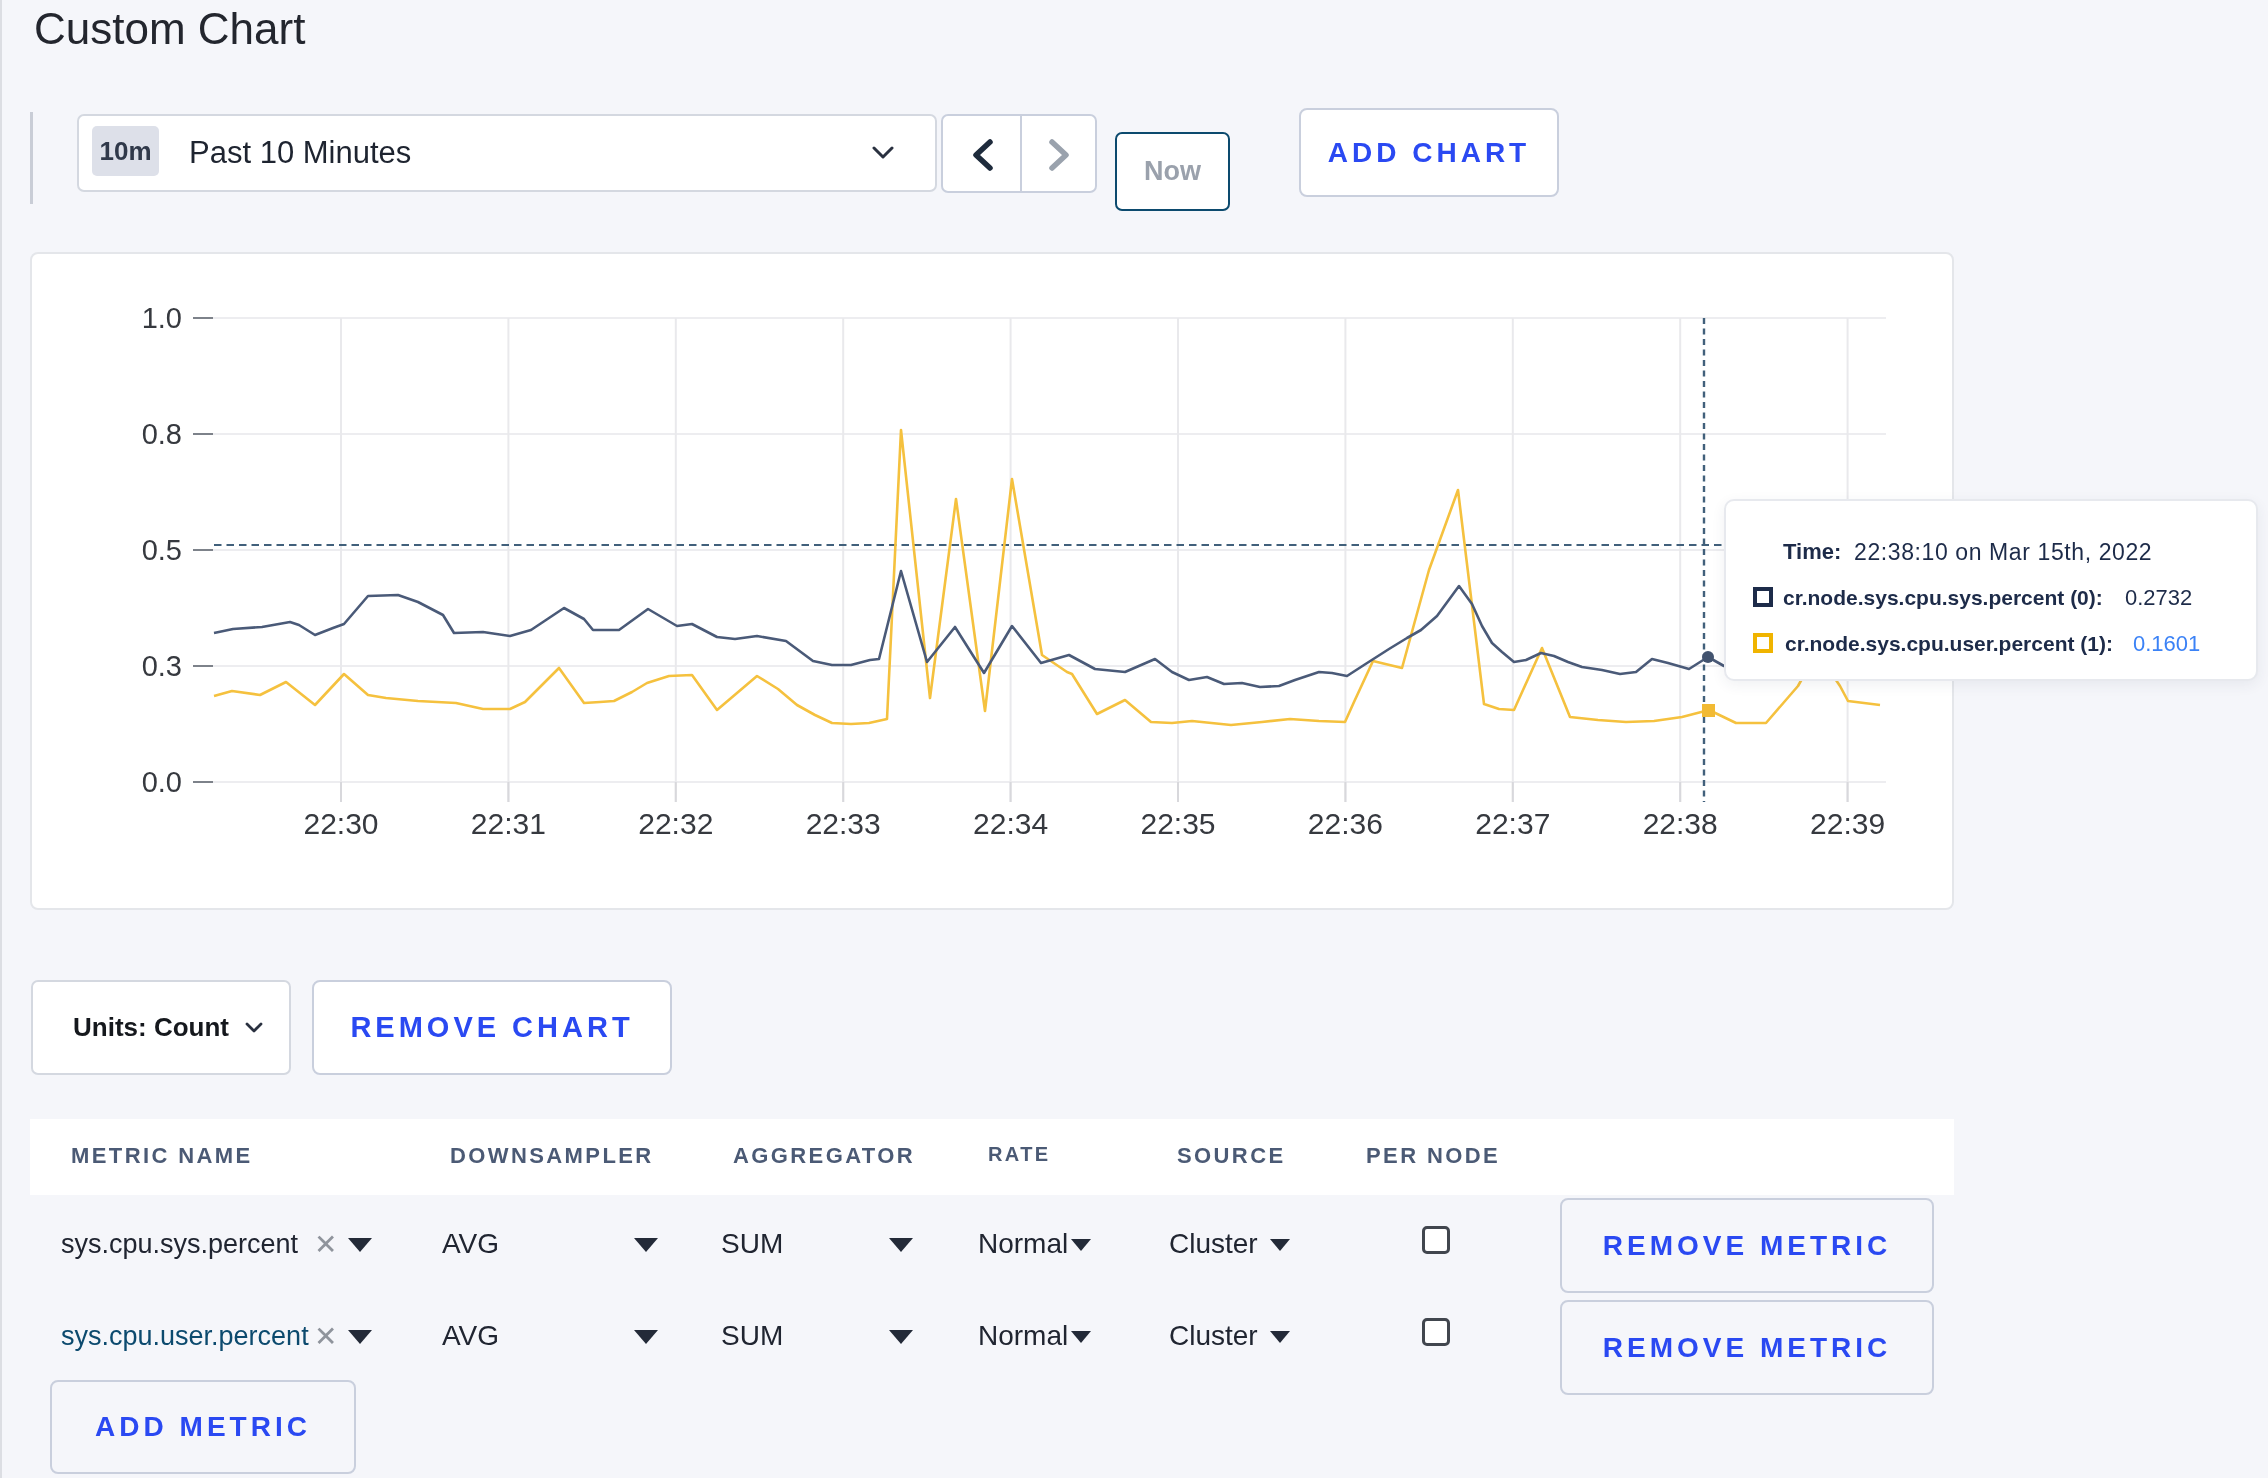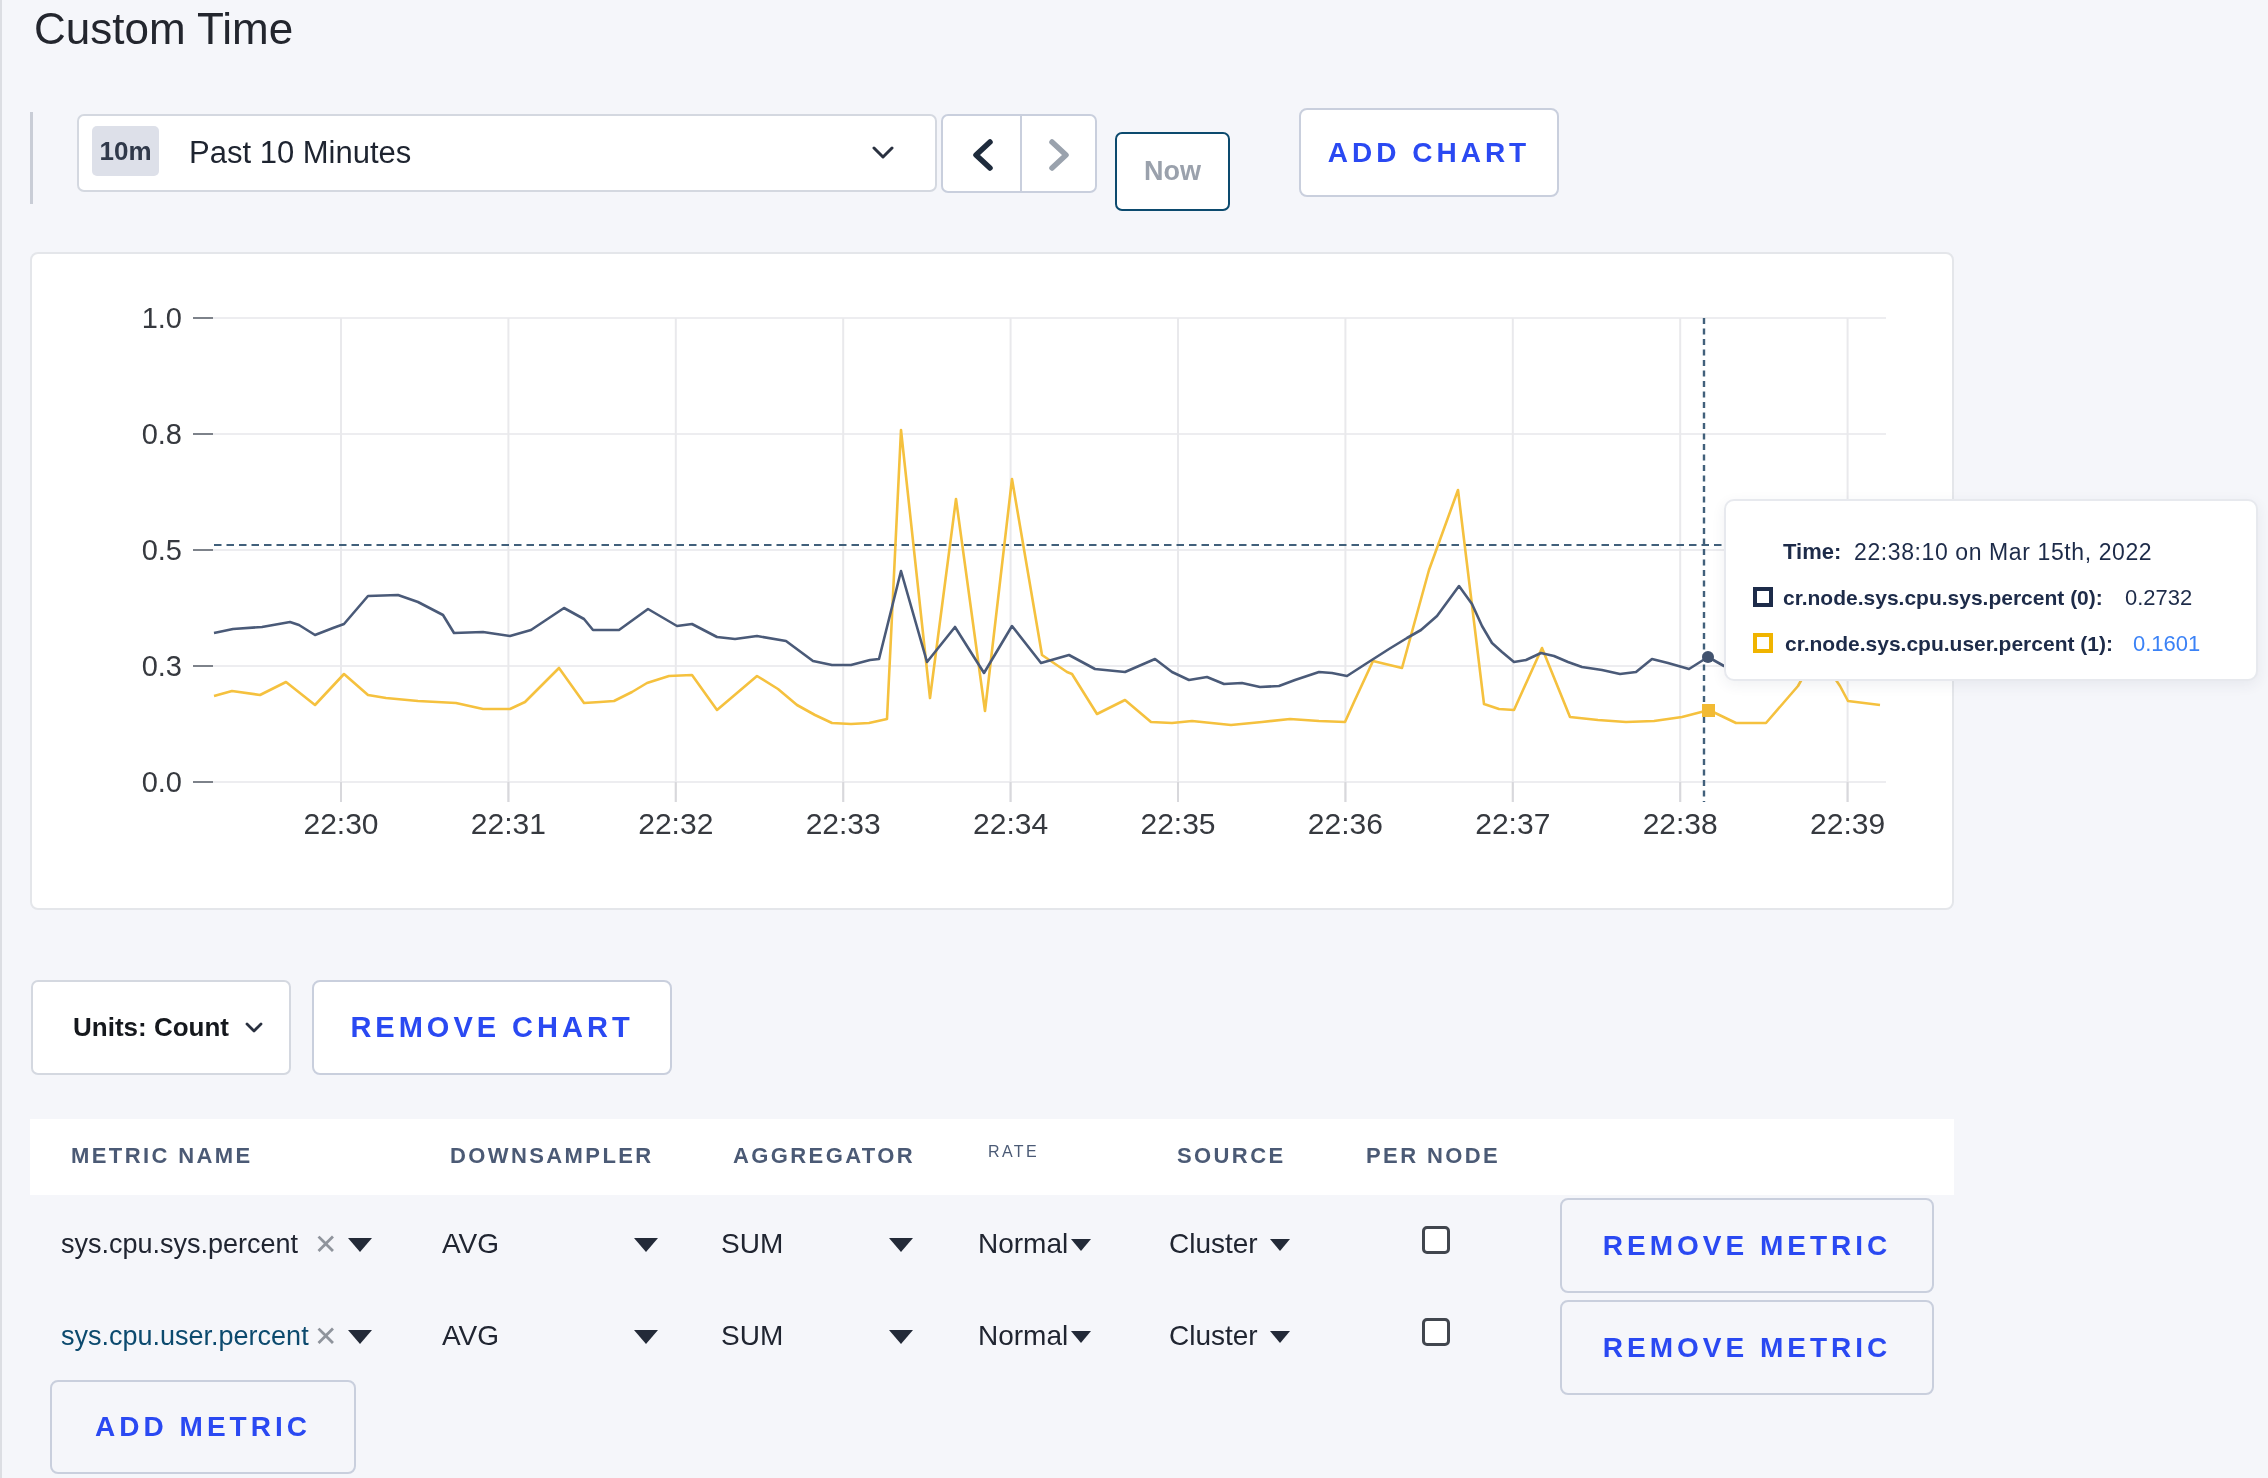--- a/index.html
+++ b/index.html
@@ -5,21 +5,21 @@
 html,body { width:2268px; height:1478px; background:#f5f6fa; font-family:"Liberation Sans", sans-serif; position:relative; overflow:hidden; }
 .abs { position:absolute; }
 .btn-blue { color:#2a49f2; font-weight:700; letter-spacing:4px; font-size:28px; display:flex; align-items:center; justify-content:center; border:2px solid #c9cfdd; border-radius:8px; }
 .tri { width:0; height:0; border-left:12px solid transparent; border-right:12px solid transparent; border-top:14px solid #232a38; display:inline-block; }
 .tri-s { width:0; height:0; border-left:10px solid transparent; border-right:10px solid transparent; border-top:12px solid #232a38; display:inline-block; }
 </style></head>
 <body>
 
 <div class="abs" style="left:0; top:0; width:2px; height:1478px; background:#dcdee3;"></div>
 
-<div class="abs" style="left:34px; top:4px; font-size:44px; color:#23262e;">Custom Time</div>
+<div class="abs" style="left:34px; top:4px; font-size:44px; color:#23262e;">Custom Chart</div>
 
 <div class="abs" style="left:30px; top:112px; width:3px; height:92px; background:#c9cdd6;"></div>
 
 <div class="abs" style="left:77px; top:114px; width:860px; height:78px; background:#fff; border:2px solid #d4d8e0; border-radius:7px;">
   <div class="abs" style="left:13px; top:10px; width:67px; height:50px; background:#dde0e9; border-radius:5px; display:flex;align-items:center;justify-content:center; font-weight:700; font-size:26px; color:#30394a;">10m</div>
   <div class="abs" style="left:110px; top:0; height:74px; display:flex; align-items:center; font-size:31px; color:#1e2430;">Past 10 Minutes</div>
   <svg class="abs" style="left:793px; top:29px;" width="24" height="16">
       <polyline points="2,3 11,12 20,3" fill="none" stroke="#2a3140" stroke-width="3" stroke-linecap="round" stroke-linejoin="round"></polyline>
     </svg>
 </div>
@@ -110,21 +110,21 @@
   <svg class="abs" style="left:212px; top:40px;" width="18" height="13">
       <polyline points="2,2 9,9 16,2" fill="none" stroke="#2a3140" stroke-width="2.8" stroke-linecap="round" stroke-linejoin="round"></polyline>
     </svg>
 </div>
 <div class="abs btn-blue" style="left:312px; top:980px; width:360px; height:95px; background:#fff; font-size:29px;">REMOVE CHART</div>
 
 <div class="abs" style="left:30px; top:1119px; width:1924px; height:76px; background:#fff;"></div>
 <div class="abs" style="left:71px;  top:1143px; font-size:22px; font-weight:700; letter-spacing:2.4px; color:#4b5a75;">METRIC NAME</div>
 <div class="abs" style="left:450px; top:1143px; font-size:22px; font-weight:700; letter-spacing:2.4px; color:#4b5a75;">DOWNSAMPLER</div>
 <div class="abs" style="left:733px; top:1143px; font-size:22px; font-weight:700; letter-spacing:2.4px; color:#4b5a75;">AGGREGATOR</div>
-<div class="abs" style="left:988px; top:1143px; font-size:16px; font-weight:400; letter-spacing:2.4px; color:#4b5a75;">RATE</div>
+<div class="abs" style="left:988px; top:1143px; font-size:20px; font-weight:700; letter-spacing:2.4px; color:#4b5a75;">RATE</div>
 <div class="abs" style="left:1177px;top:1143px; font-size:22px; font-weight:700; letter-spacing:2.4px; color:#4b5a75;">SOURCE</div>
 <div class="abs" style="left:1366px;top:1143px; font-size:22px; font-weight:700; letter-spacing:2.4px; color:#4b5a75;">PER NODE</div>
 
 <div class="abs" style="left:61px; top:1229px; font-size:27px; color:#202531;">sys.cpu.sys.percent</div>
 <div class="abs" style="left:314px; top:1228px; font-size:28px; color:#8f949c;">✕</div>
 <div class="abs tri" style="left:348px; top:1238px;"></div>
 <div class="abs" style="left:442px; top:1228px; font-size:28px; color:#202531;">AVG</div>
 <div class="abs tri" style="left:634px; top:1238px;"></div>
 <div class="abs" style="left:721px; top:1228px; font-size:28px; color:#202531;">SUM</div>
 <div class="abs tri" style="left:889px; top:1238px;"></div>

